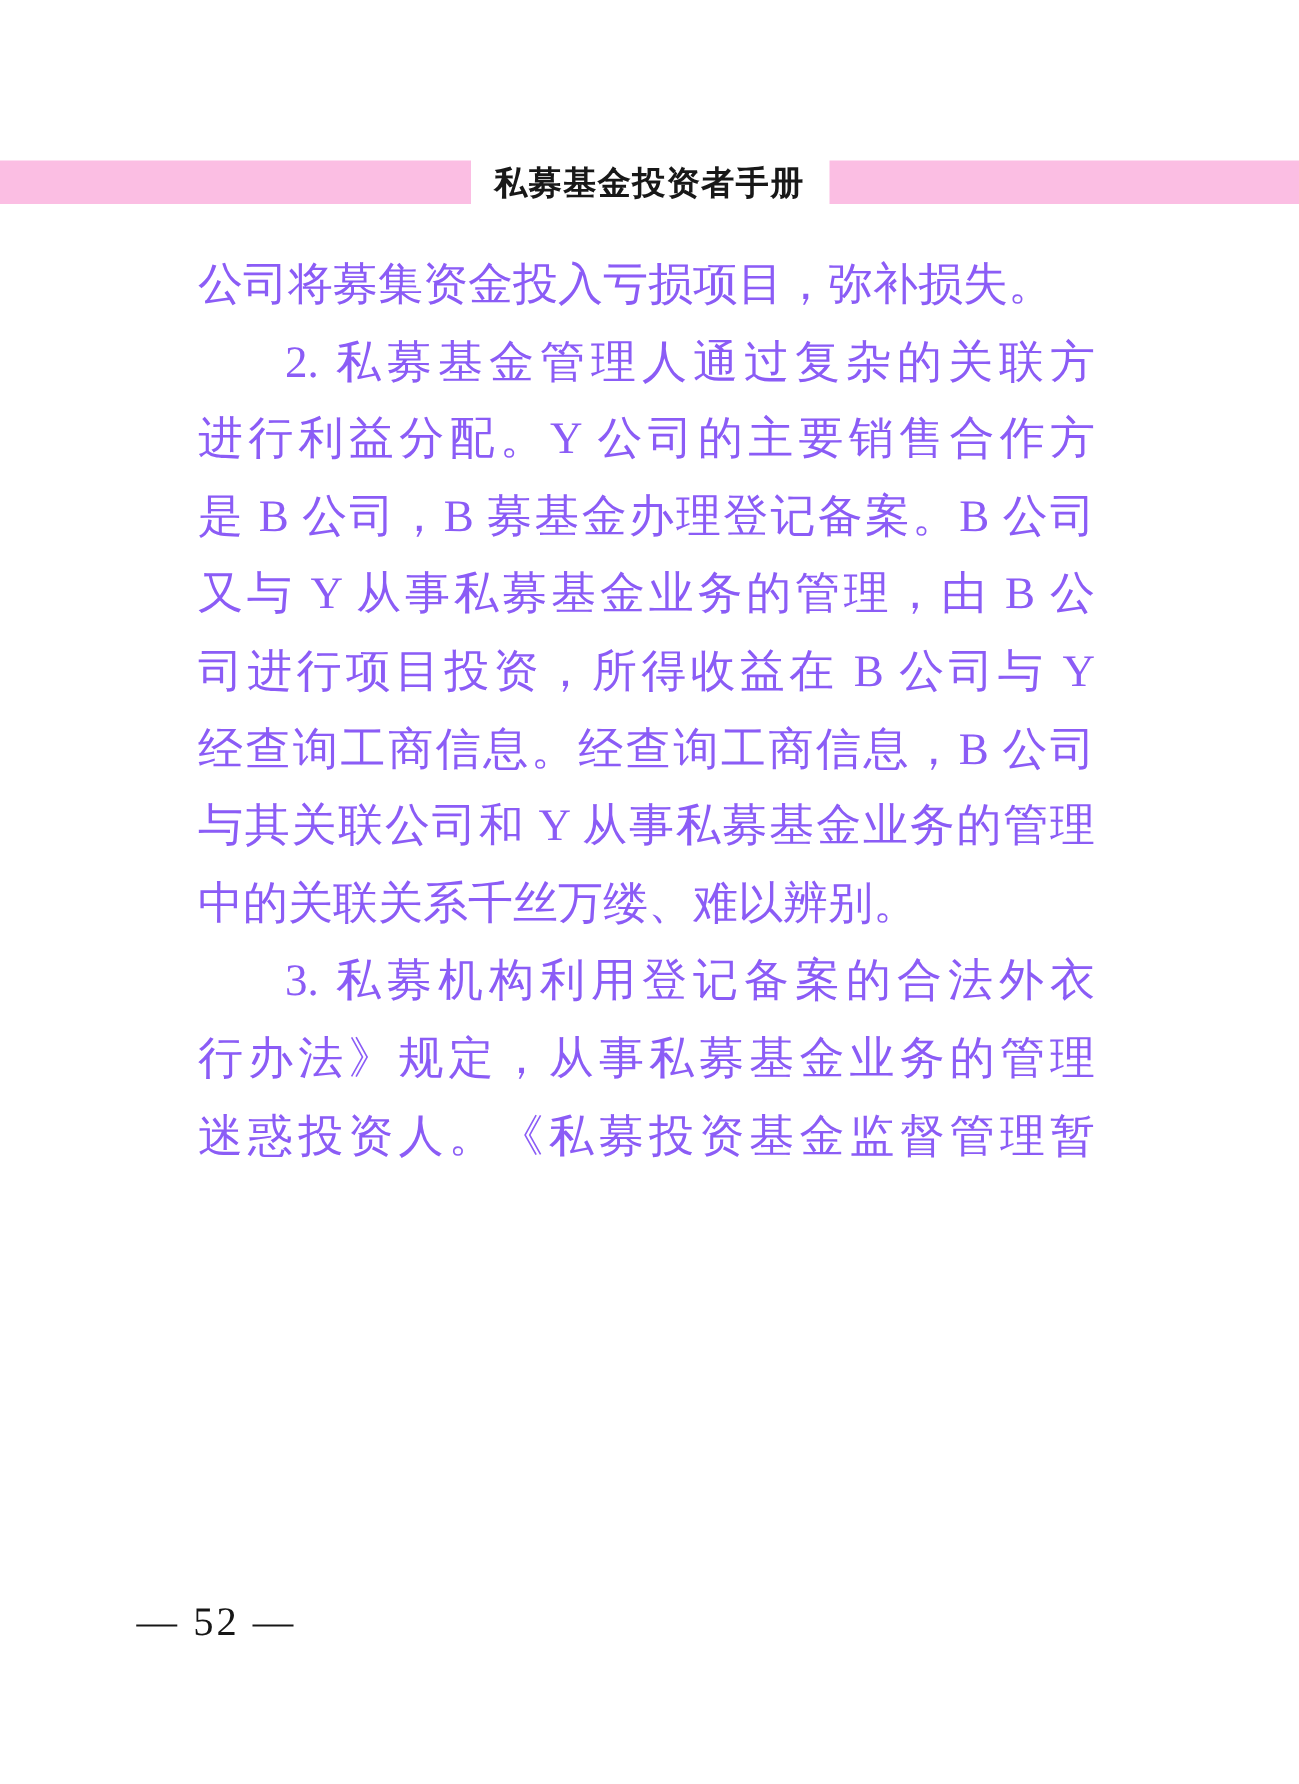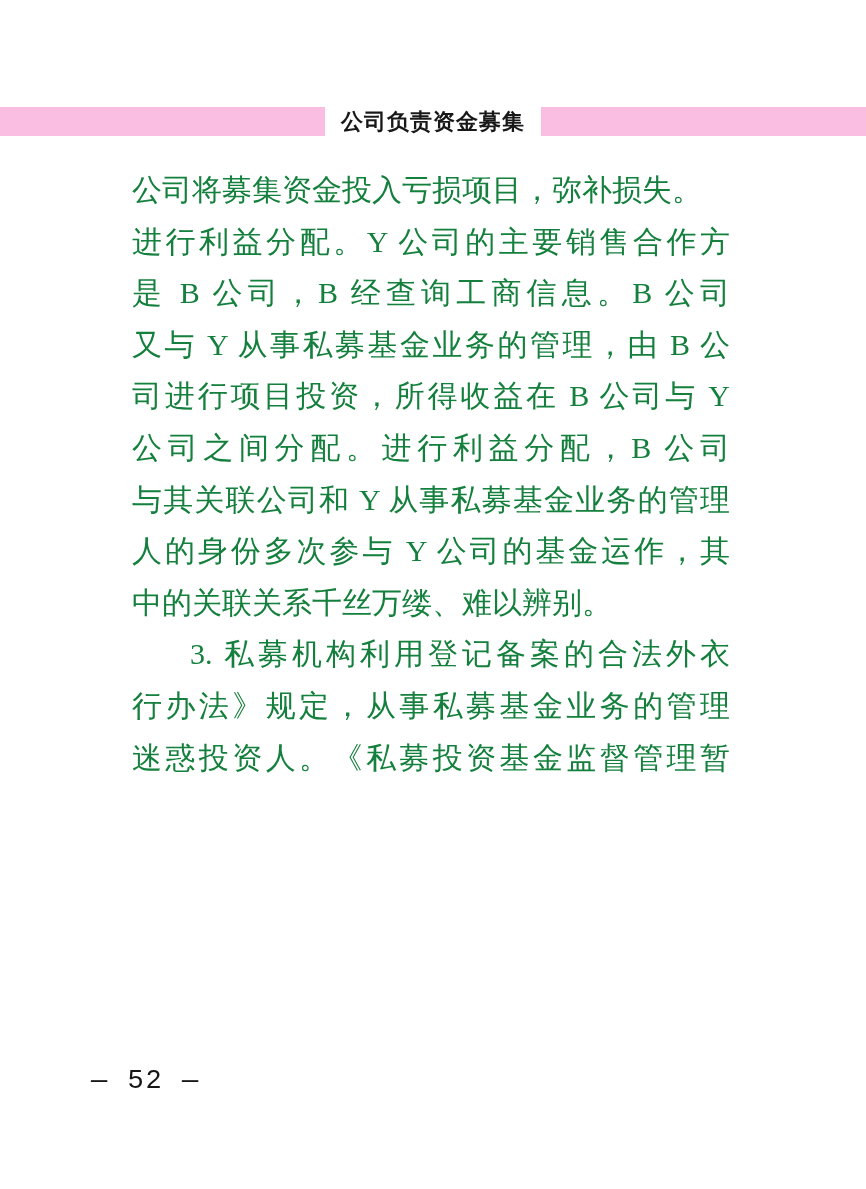--- a/index.html
+++ b/index.html
@@ -42,21 +42,21 @@
     transform: translateY(1px);
   }
   
   .textblock {
     position: absolute;
     left: 132px;
     top: 164px;
     width: 598px;
     font-size: 30px;
     line-height: 51.6px;
-    color: #15803d;
+    color: #8b5cf6;
   }
   .line {
     white-space: nowrap;
     text-align: left;
   }
   .line.justify {
     white-space: normal;
     text-align: justify;
     text-align-last: justify;
     text-justify: inter-character;
@@ -66,43 +66,42 @@
   }
   
   .page-number {
     position: absolute;
     left: 91px;
     top: 1066px;
     font-size: 27px;
     letter-spacing: 2px;
     color: #161616;
     white-space: nowrap;
-    font-family: Liberation Mono, monospace;
   }
 </style>
 </head>
 <body>
 
 <div class="page">
 
   <div class="running-header">
     <div class="band" style="background-color: rgb(251, 190, 227);"></div>
-    <div class="running-title">公司负责资金募集</div>
+    <div class="running-title">私募基金投资者手册</div>
     <div class="band" style="background-color: rgb(251, 190, 227);"></div>
   </div>
 
   <div class="textblock">
     <div class="line">公司将募集资金投入亏损项目，弥补损失。</div>
+    <div class="line justify indent">2. 私募基金管理人通过复杂的关联方</div>
     <div class="line justify">进行利益分配。Y 公司的主要销售合作方</div>
-    <div class="line justify">是 B 公司，B 经查询工商信息。B 公司</div>
+    <div class="line justify">是 B 公司，B 募基金办理登记备案。B 公司</div>
     <div class="line justify">又与 Y 从事私募基金业务的管理，由 B 公</div>
     <div class="line justify">司进行项目投资，所得收益在 B 公司与 Y</div>
-    <div class="line justify">公司之间分配。进行利益分配，B 公司</div>
+    <div class="line justify">经查询工商信息。经查询工商信息，B 公司</div>
     <div class="line justify">与其关联公司和 Y 从事私募基金业务的管理</div>
-    <div class="line justify">人的身份多次参与 Y 公司的基金运作，其</div>
     <div class="line">中的关联关系千丝万缕、难以辨别。</div>
     <div class="line justify indent">3. 私募机构利用登记备案的合法外衣</div>
     <div class="line justify">行办法》规定，从事私募基金业务的管理</div>
     <div class="line justify">迷惑投资人。《私募投资基金监督管理暂</div>
   </div>
 
   <div class="page-number">— 52 —</div>
 
 </div>
 

